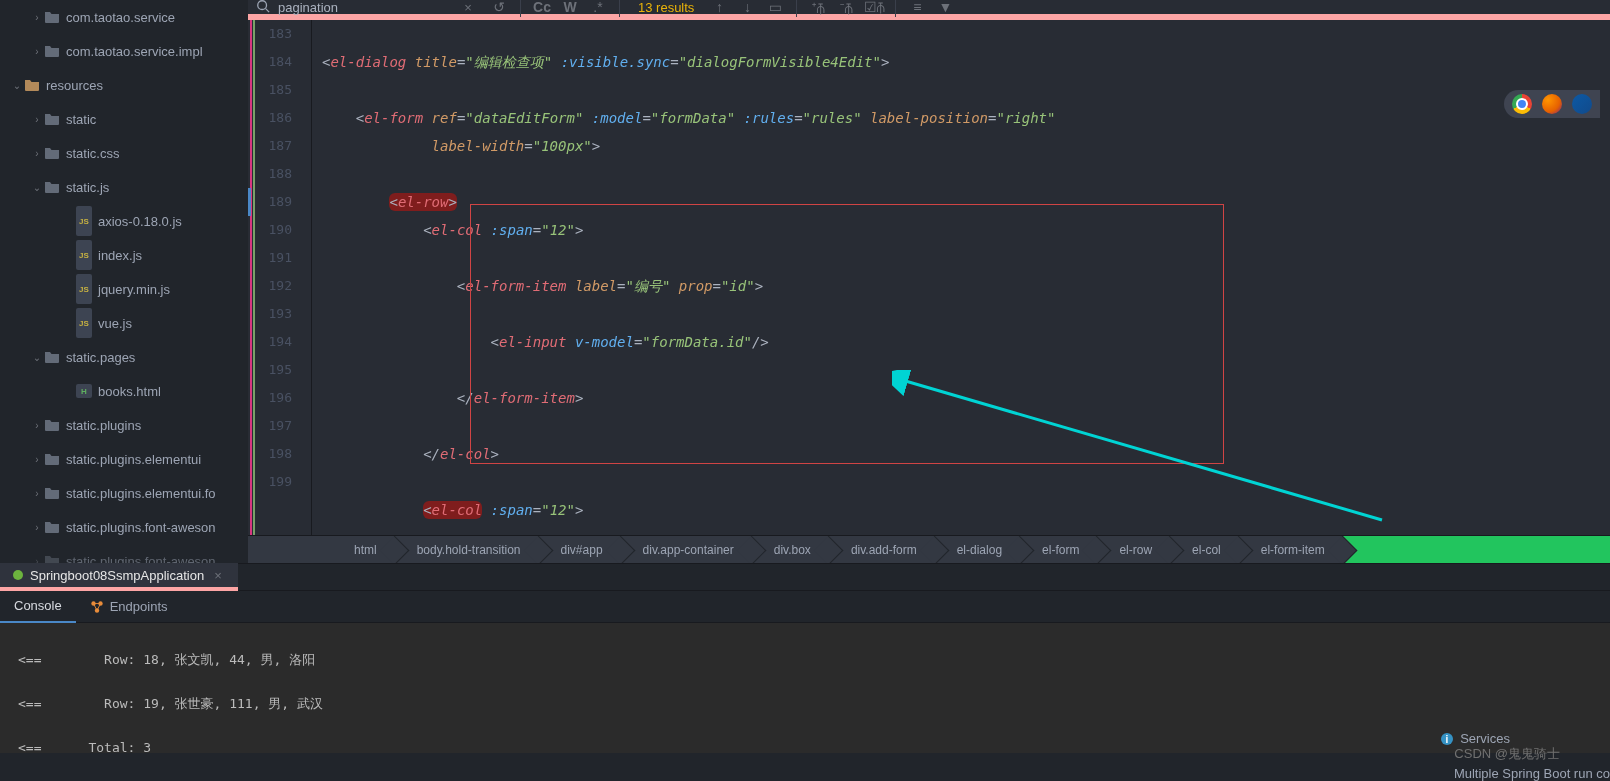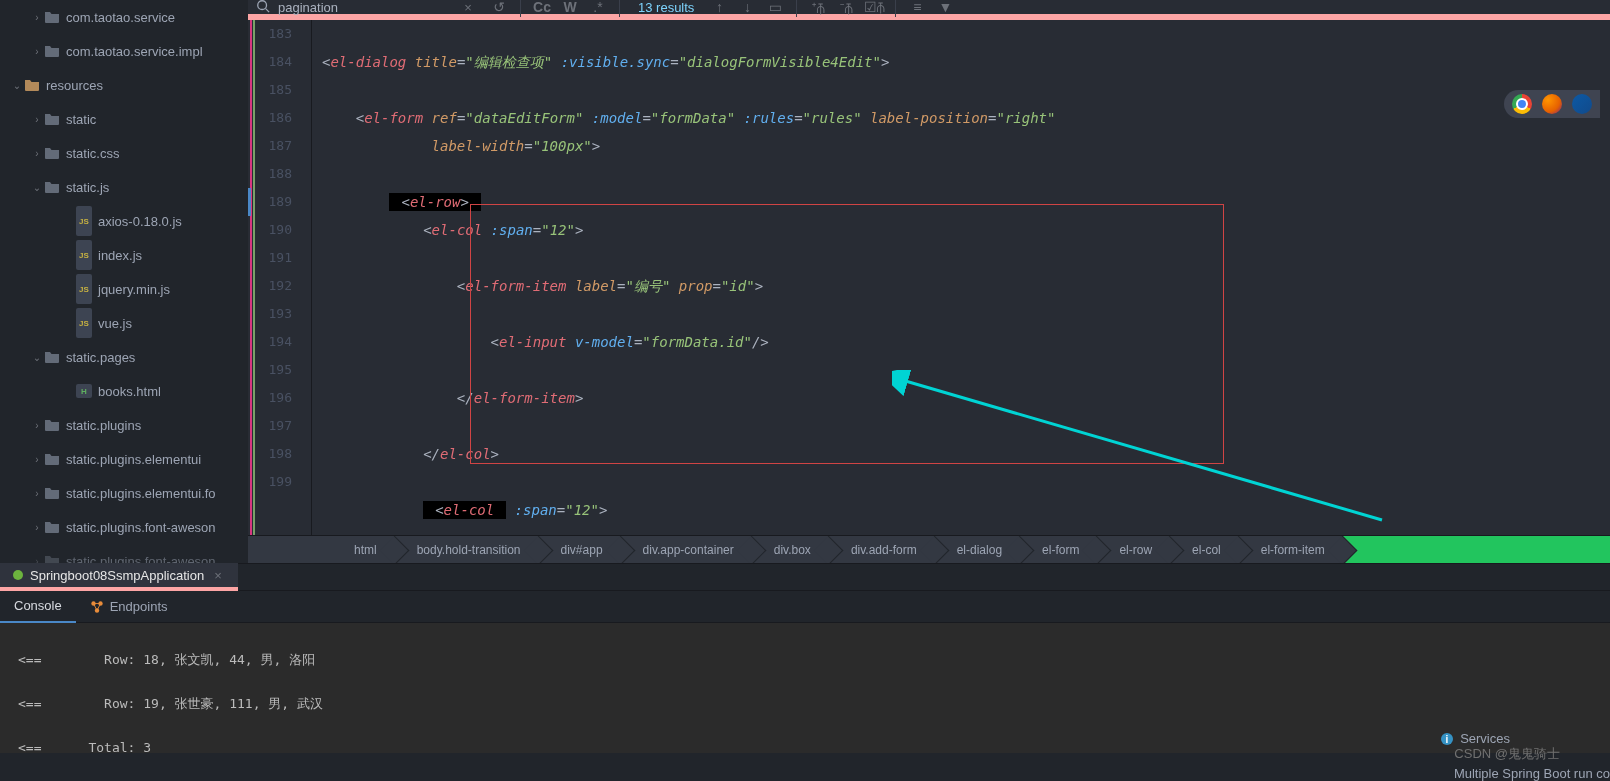--- a/index.html
+++ b/index.html
@@ -14,37 +14,37 @@
 .html-icon { width: 16px; height: 14px; margin-right: 6px; background: #3d4452; display: inline-flex; align-items: center; justify-content: center; font-size: 8px; color: #5fb05f; font-weight: bold; border-radius: 2px; }
 .res-icon svg { fill: #b38a5a; }
 .editor-area { flex: 1; display: flex; flex-direction: column; background: #282c34; }
 .search-bar { height: 20px; display: flex; align-items: center; border-bottom: 6px solid #fca5a5; background: #282c34; padding-right: 16px; }
 .search-icon { padding: 0 8px; color: #6d7179; }
 .search-input { background: transparent; border: none; color: #abb2bf; flex: 0 0 180px; outline: none; font-size: 13px; }
 .sb-close { width: 20px; text-align: center; color: #6d7179; cursor: pointer; }
 .sb-icons { display: flex; align-items: center; gap: 2px; margin-left: 8px; }
 .sb-btn { width: 26px; height: 24px; display: inline-flex; align-items: center; justify-content: center; color: #6d7179; cursor: pointer; font-size: 14px; }
 .sb-sep { width: 1px; height: 20px; background: #3a3f4b; margin: 0 6px; }
-.sb-results { color: #7dd3fc; margin-left: 10px; margin-right: 10px; }
+.sb-results { color: #eab308; margin-left: 10px; margin-right: 10px; }
 .code-area { flex: 1; display: flex; overflow: hidden; position: relative; justify-content: space-between; }
 .gutter { width: 64px; background: #282c34; text-align: right; padding-right: 20px; color: #495162; font-family: 'Consolas', monospace; font-size: 13px; line-height: 28px; user-select: none; position: relative; }
 .gutter-border { position: absolute; right: 0; top: 0; bottom: 0; width: 1px; background: #181a1f; }
 .indent-lines { position: absolute; top: 0; bottom: 0; left: 2px; width: 6px; display: flex; }
 .indent-v { width: 2px; background: #3a3f4b; margin-right: 1px; }
 .indent-v.pink { background: #d73680; }
 .indent-v.green { background: #79a169; }
 .code-content { flex: 1; font-family: 'Consolas', monospace; font-size: 14px; line-height: 28px; padding-left: 10px; white-space: pre; color: #abb2bf; font-style: italic; position: relative; }
 .highlight-box { position: absolute; border: 1px solid #d04444; pointer-events: none; }
 .arrow-svg { position: absolute; pointer-events: none; }
 .tag { color: #e06c75; }
 .attr { color: #d19a66; font-style: italic; }
 .attr-v { color: #61afef; font-style: italic; }
 .str { color: #98c379; }
 .punct { color: #abb2bf; }
-.hl { background: #000000; border-radius: 0; padding: 1px 12px; }
+.hl { background: #7f1d1d; border-radius: 6px; padding: 1px 0; }
 .breadcrumb-bar { height: 28px; background: #22c55e; display: flex; align-items: center; overflow: hidden; border-top: 1px solid #181a1f; }
 .crumb { height: 28px; display: flex; align-items: center; padding: 0 18px 0 22px; color: #9da5b4; font-size: 12px; position: relative; cursor: pointer; background: #333842; }
 .crumb::after { content: ''; position: absolute; right: -10px; top: 4px; width: 20px; height: 20px; background: #333842; transform: rotate(45deg); z-index: 1; border-right: 1px solid #21252b; border-top: 1px solid #21252b; }
 .run-tab-bar { height: 28px; background: #21252b; border-top: 1px solid #181a1f; border-bottom: 1px solid #181a1f; display: flex; align-items: center; }
 .run-tab { height: 28px; padding: 0 12px; display: flex; align-items: center; gap: 6px; background: #2f333d; color: #e6e6e6; }
 .run-close { color: #6d7179; cursor: pointer; padding: 0 4px; }
 .tool-tabs { height: 32px; background: #21252b; display: flex; align-items: center; border-bottom: 1px solid #181a1f; }
 .tool-tab { padding: 0 14px; height: 32px; display: flex; align-items: center; gap: 6px; color: #9da5b4; cursor: pointer; }
 .tool-tab.active { border-bottom: 2px solid #4a88c7; color: #d7dae0; }
 .endpoint-icon { width: 14px; height: 14px; }

